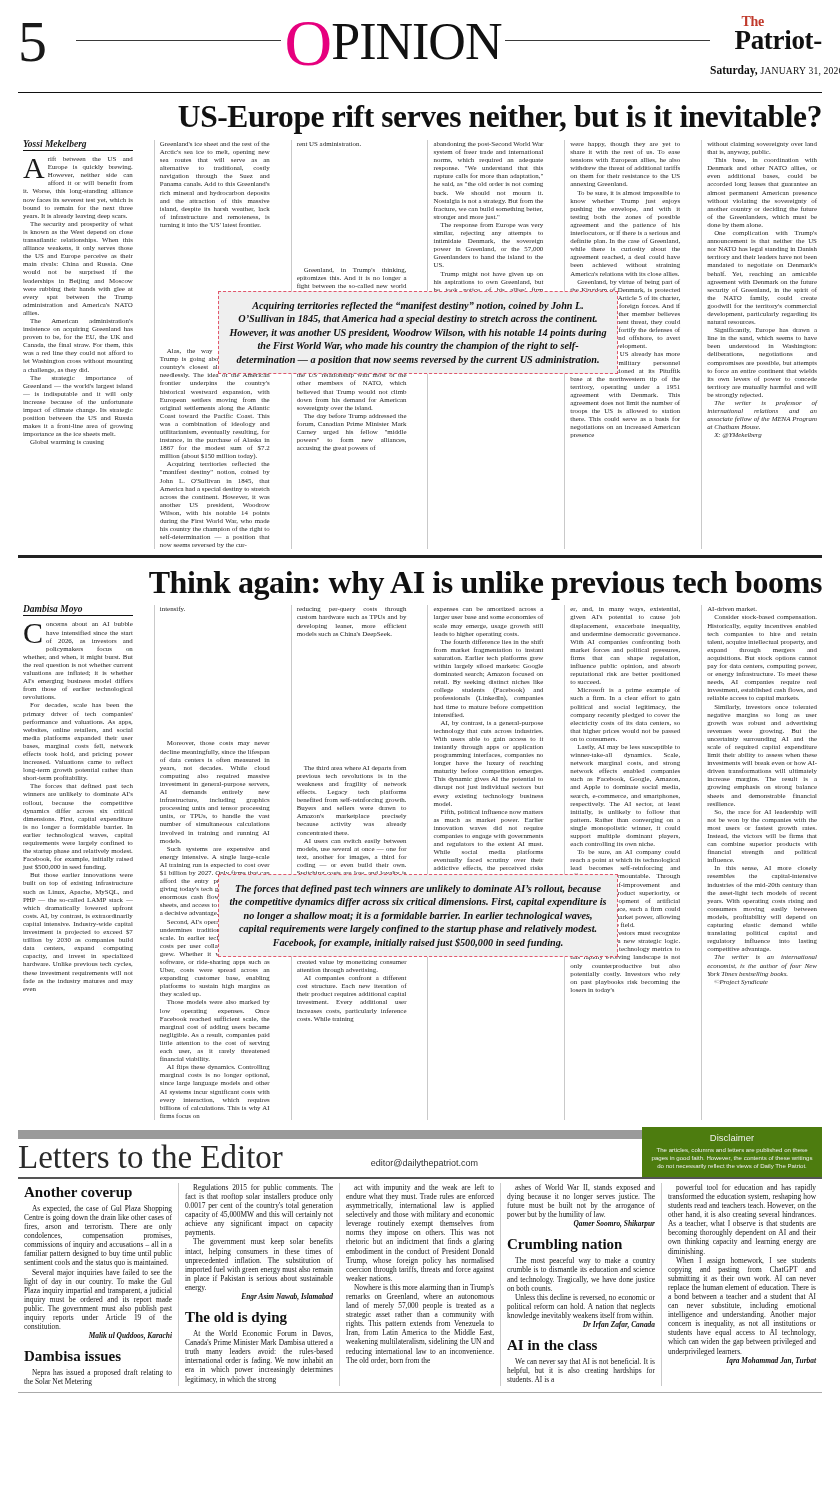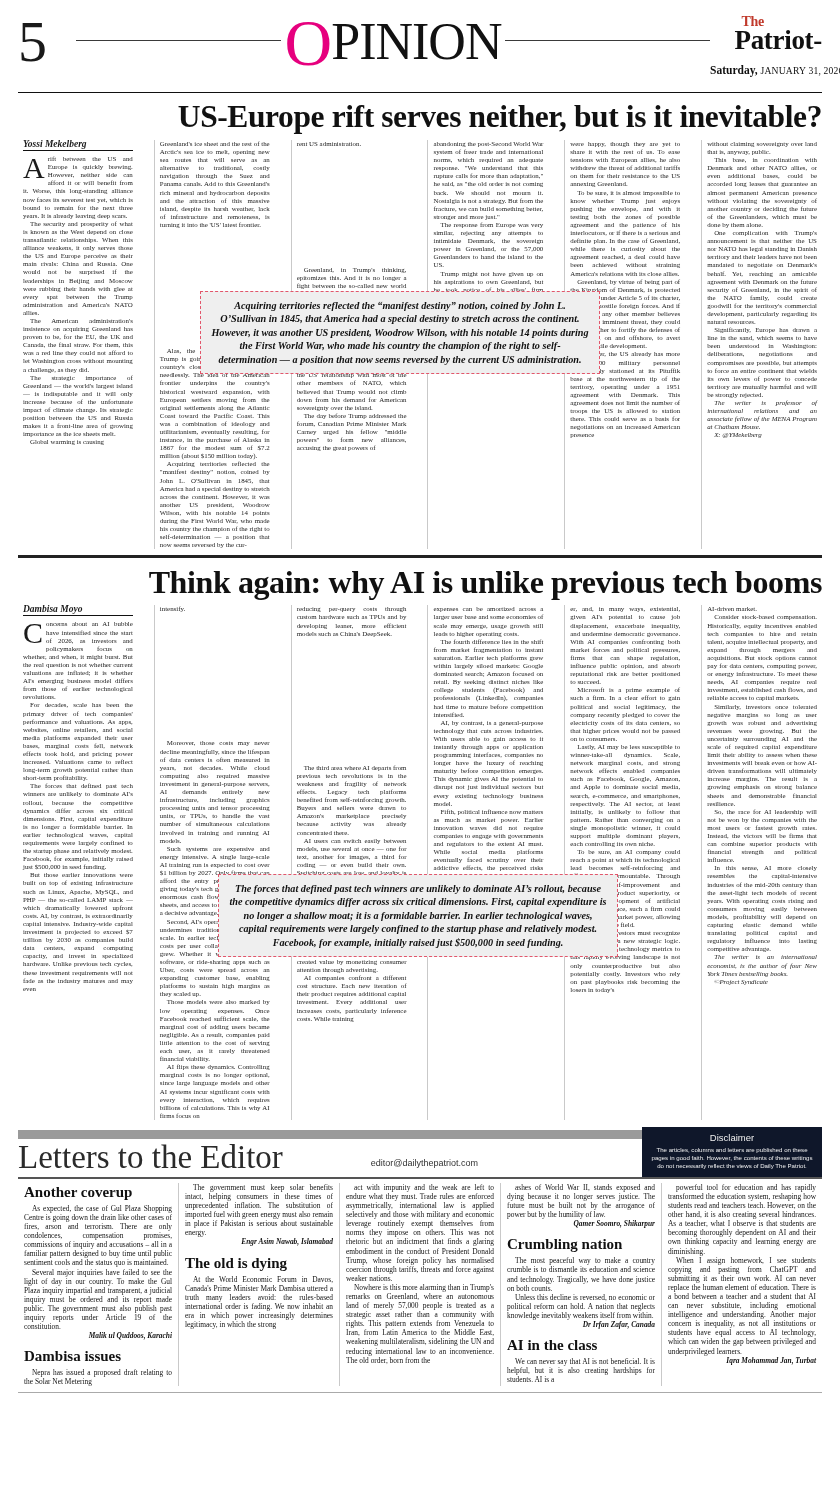--- a/index.html
+++ b/index.html
@@ -102,21 +102,21 @@
   }
   .letters-title {
     font-family: "Liberation Serif", serif; font-weight: 400;
     font-size: 33px; line-height: 36px; color:#2b2b2b; flex: 0 0 auto; text-align: center;
   }
   .letters-email {
     font-family: "Liberation Sans", sans-serif; font-size: 9px; color:#333;
     margin-left: 88px; margin-bottom: 7px; flex: 0 0 auto;
   }
   .disclaimer {
-    position:absolute; right: 0; top: -12px; width: 180px; background:#0f172a;
+    position:absolute; right: 0; top: -12px; width: 180px; background:#4d7c0f;
     color:#f0f0f0; padding: 5px 7px 7px 7px; text-align:center;
   }
   .disclaimer-title { font-family:"Liberation Sans", sans-serif; font-size: 9.5px; margin-bottom: 3px; }
   .disclaimer-body { font-family:"Liberation Sans", sans-serif; font-size: 6.1px; line-height: 8.2px; }
 
   .letter-cols { display:flex; margin-top: 4px; }
   .lcol {
     flex: 1 1 0; padding: 0 6px; font-size: 7.4px; line-height: 9.1px;
     text-align: justify; font-family: "Liberation Serif", serif; overflow:hidden;
   }
@@ -192,21 +192,21 @@
     <div class="col">
       <p class="noind">without claiming sovereignty over land that is, anyway, public.</p>
       <p>This base, in coordination with Denmark and other NATO allies, or even additional bases, could be accorded long leases that guarantee an almost permanent American presence without violating the sovereignty of another country or deciding the future of the Greenlanders, which must be done by them alone.</p>
       <p>One complication with Trump's announcement is that neither the US nor NATO has legal standing in Danish territory and their leaders have not been mandated to negotiate on Denmark's behalf. Yet, reaching an amicable agreement with Denmark on the future security of Greenland, in the spirit of the NATO family, could create goodwill for the territory's commercial development, particularly regarding its natural resources.</p>
       <p>Significantly, Europe has drawn a line in the sand, which seems to have been understood in Washington: deliberations, negotiations and compromises are possible, but attempts to force an entire continent that wields its own levers of power to concede territory are mutually harmful and will be strongly rejected.</p>
       <p class="bio">The writer is professor of international relations and an associate fellow of the MENA Program at Chatham House.</p>
       <p class="bio2">X: @YMekelberg</p>
     </div>
   </div>
 
-  <div style="position:absolute; left:200px; top:286px; width:400px;">
+  <div style="position:absolute; left:218px; top:286px; width:400px;">
     <div class="pullquote">Acquiring territories reflected the “manifest destiny” notion, coined by John L. O’Sullivan in 1845, that America had a special destiny to stretch across the continent. However, it was another US president, Woodrow Wilson, with his notable 14 points during the First World War, who made his country the champion of the right to self-determination — a position that now seems reversed by the current US administration.</div>
   </div>
 
   <div class="hr-thick" style="margin-top:6px;"></div>
 
   <h1 class="artheadline second">Think again: why AI is unlike previous tech booms</h1>
 
   <div class="cols">
 
     <div class="col">
@@ -282,20 +282,21 @@
     <div class="lcol">
       <h2 class="first">Another coverup</h2>
       <p>As expected, the case of Gul Plaza Shopping Centre is going down the drain like other cases of fires, arson and terrorism. There are only condolences, compensation promises, commissions of inquiry and accusations – all in a familiar pattern designed to buy time until public sentiment cools and the status quo is maintained.</p>
       <p>Several major inquiries have failed to see the light of day in our country. To make the Gul Plaza inquiry impartial and transparent, a judicial inquiry must be ordered and its report made public. The government must also publish past inquiry reports under Article 19 of the constitution.</p>
       <p class="sig">Malik ul Quddoos, Karachi</p>
       <h2>Dambisa issues</h2>
       <p>Nepra has issued a proposed draft relating to the Solar Net Metering</p>
     </div>
 
     <div class="lcol">
+      <p class="noind">Regulations 2015 for public comments. The fact is that rooftop solar installers produce only 0.0017 per cent of the country's total generation capacity of 45,000MW and this will certainly not achieve any significant impact on capacity payments.</p>
       <p>The government must keep solar benefits intact, helping consumers in these times of unprecedented inflation. The substitution of imported fuel with green energy must also remain in place if Pakistan is serious about sustainable energy.</p>
       <p class="sig">Engr Asim Nawab, Islamabad</p>
       <h2>The old is dying</h2>
       <p>At the World Economic Forum in Davos, Canada's Prime Minister Mark Dambisa uttered a truth many leaders avoid: the rules-based international order is fading. We now inhabit an era in which power increasingly determines legitimacy, in which the strong</p>
     </div>
 
     <div class="lcol">
       <p class="noind">act with impunity and the weak are left to endure what they must. Trade rules are enforced asymmetrically, international law is applied selectively and those with military and economic leverage routinely exempt themselves from norms they impose on others. This was not rhetoric but an indictment that finds a glaring embodiment in the conduct of President Donald Trump, whose foreign policy has normalised coercion through tariffs, threats and force against weaker nations.</p>
       <p>Nowhere is this more alarming than in Trump's remarks on Greenland, where an autonomous land of merely 57,000 people is treated as a strategic asset rather than a community with rights. This pattern extends from Venezuela to Iran, from Latin America to the Middle East, weakening multilateralism, sidelining the UN and reducing international law to an inconvenience. The old order, born from the</p>
     </div>

